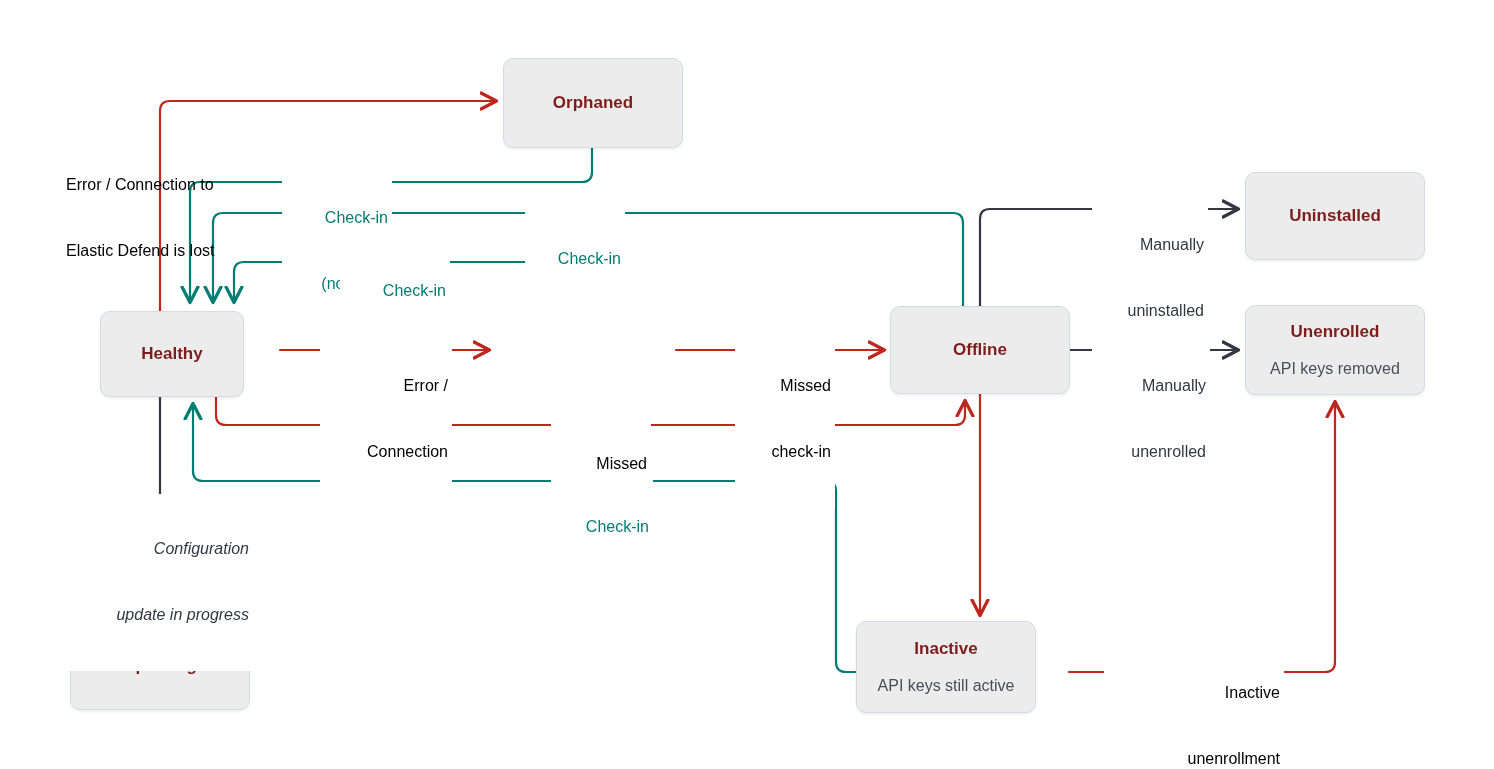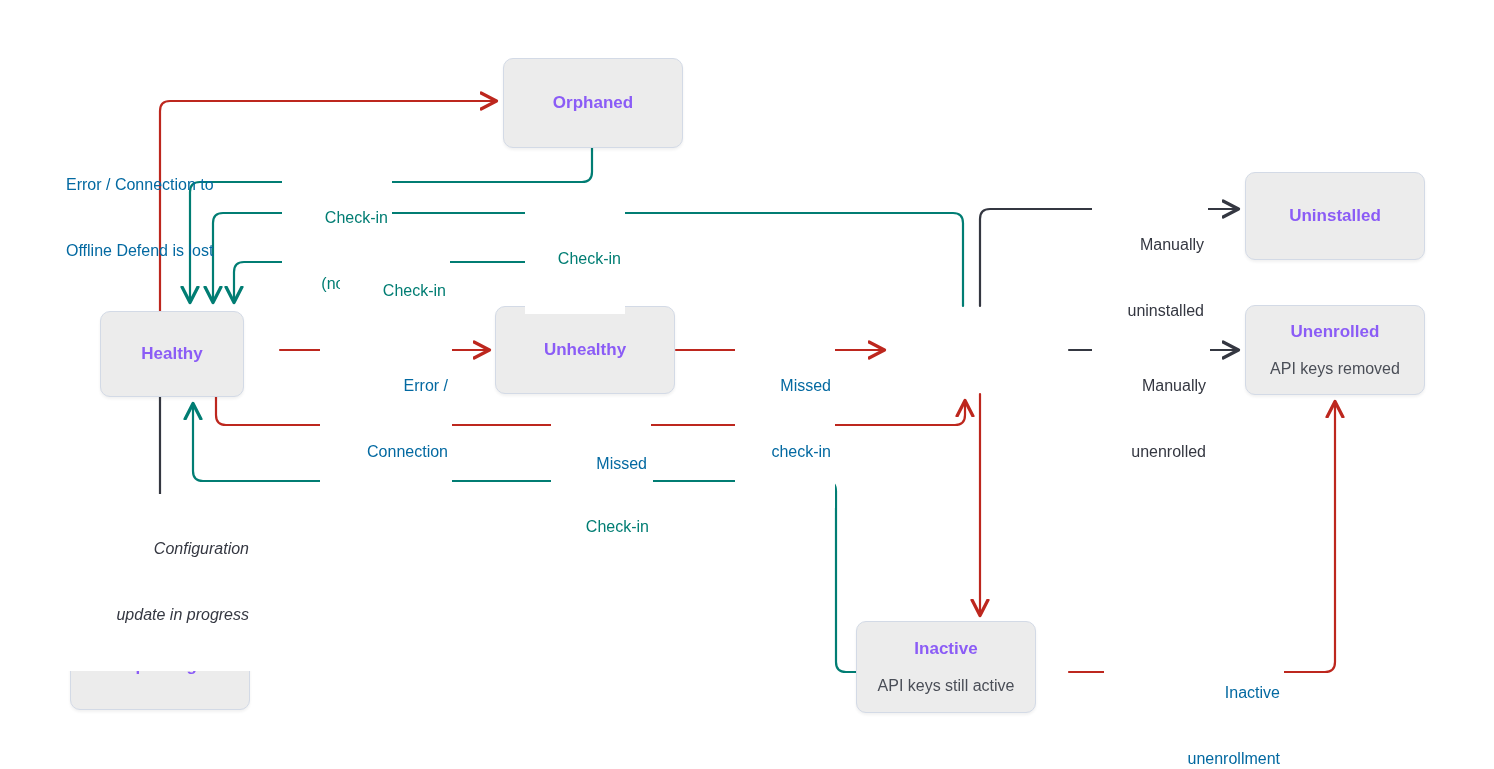--- a/index.html
+++ b/index.html
@@ -18,21 +18,21 @@
     box-sizing:border-box;
     display:flex;
     flex-direction:column;
     align-items:center;
     justify-content:center;
     box-shadow:0 2px 3px rgba(0,0,0,0.06);
   }
   .node .title{
     font-size:17px;
     font-weight:bold;
-    color:#8b5cf6;
+    color:#7f1d1d;
     line-height:1.25;
     text-align:center;
   }
   .node .sub{
     font-size:16px;
     font-weight:normal;
     color:#4A4E57;
     line-height:1.25;
     text-align:center;
     margin-top:17px;
@@ -41,21 +41,21 @@
   .lbl{
     position:absolute;
     font-size:16px;
     line-height:1.38;
     text-align:right;
     white-space:pre;
     background:#ffffff;
     padding:0 4px;
     box-sizing:border-box;
   }
-  .lbl.red{color:#0369a1;}
+  .lbl.red{color:#000000;}
   .lbl.teal{color:#017D73;}
   .lbl.dark{color:#343741;}
   .lbl.left{text-align:left;background:transparent;padding:0;}
 </style>
 </head>
 <body>
 
 <div id="canvas">
 
   <svg class="edges" viewBox="0 0 1494 769">
@@ -103,24 +103,24 @@
   </svg>
 
   <div class="node" style="left:503px;top:58px;width:180px;height:90px;">
     <div class="title">Orphaned</div>
   </div>
 
   <div class="node" style="left:100px;top:311px;width:144px;height:86px;">
     <div class="title">Healthy</div>
   </div>
 
-  <div class="node" style="left:495px;top:306px;width:180px;height:88px;">
-    <div class="title">Unhealthy</div>
+
+  <div class="node" style="left:890px;top:306px;width:180px;height:88px;">
+    <div class="title">Offline</div>
   </div>
-
 
   <div class="node" style="left:1245px;top:172px;width:180px;height:88px;">
     <div class="title">Uninstalled</div>
   </div>
 
   <div class="node" style="left:1245px;top:305px;width:180px;height:90px;">
     <div class="title">Unenrolled</div>
     <div class="sub">API keys removed</div>
   </div>
 
@@ -128,21 +128,21 @@
     <div class="title">Inactive</div>
     <div class="sub">API keys still active</div>
   </div>
 
   <div class="node" style="left:70px;top:622px;width:180px;height:88px;">
     <div class="title">Updating</div>
   </div>
 
   <div class="lbl red left" style="left:66px;top:130px;width:250px;">
     <div>Error / Connection to</div>
-    <div>Offline Defend is lost</div>
+    <div>Elastic Defend is lost</div>
   </div>
 
   <div class="lbl teal" style="left:282px;top:163px;width:110px;">
     <div>Check-in</div>
     <div>(no error)</div>
   </div>
 
   <div class="lbl teal" style="left:525px;top:204px;width:100px;">
     <div>Check-in</div>
   </div>

